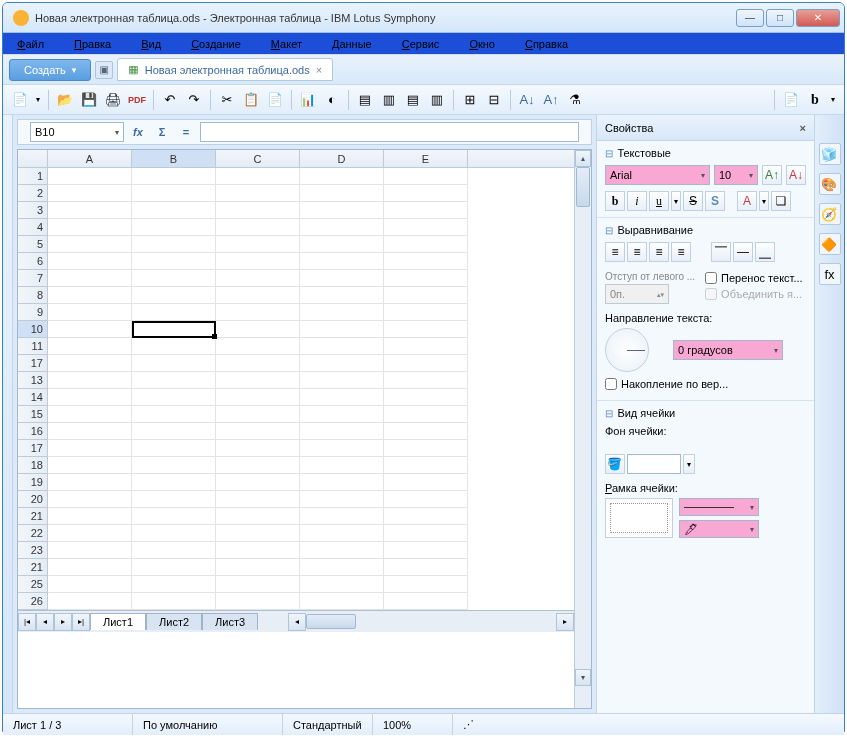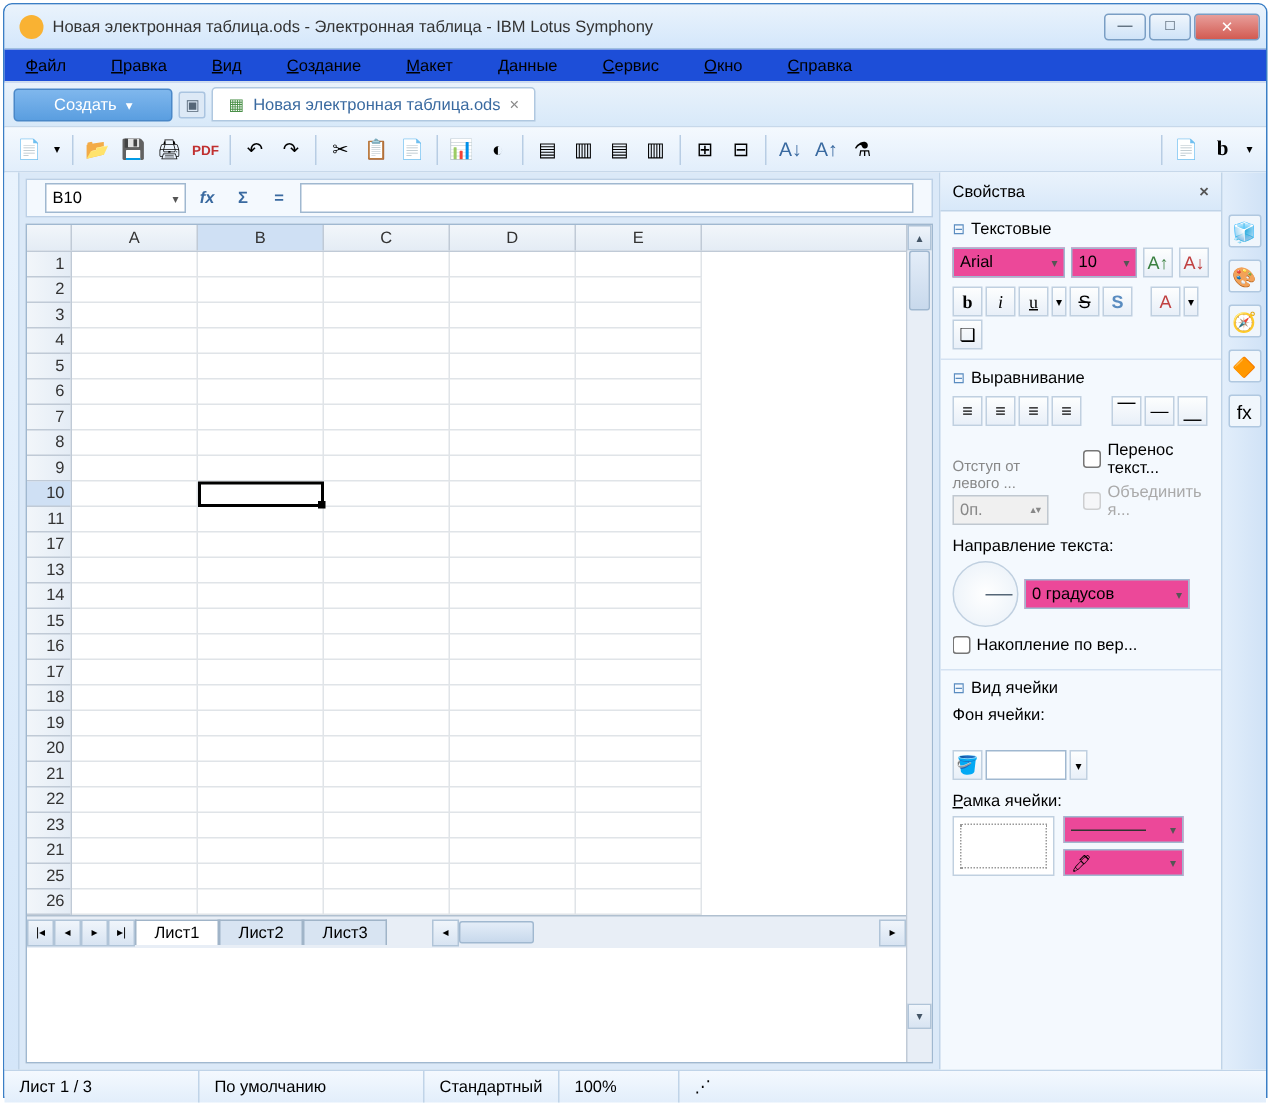--- a/index.html
+++ b/index.html
@@ -13,21 +13,21 @@
 .win-controls { display: flex; gap: 2px; }
 .win-btn { width: 28px; height: 18px; border: 1px solid #7a9ec4; background: linear-gradient(#f0f6fc,#cfe3f8); border-radius: 3px; display: flex; align-items: center; justify-content: center; font-size: 10px; color: #345; cursor: pointer; }
 .win-btn.close { background: linear-gradient(#e89e9a,#d25b52); color: #fff; width: 44px; }
 .win-btn.close::before { content: "✕"; }
 
 .menubar { height: 22px; background: #1d4ed8; border-bottom: 1px solid #d0ddeb; display: flex; align-items: center; padding: 0 8px; gap: 18px; }
 .menu-item { padding: 2px 6px; cursor: pointer; }
 .menu-item u { text-decoration: underline; }
 
 .tabbar { height: 30px; background: linear-gradient(#e9f2fb,#d8e9f9); border-bottom: 1px solid #c7d8ea; display: flex; align-items: center; padding: 0 6px; gap: 4px; }
-.create-btn { background: linear-gradient(#7fb7ed,#5a9ee0); color: #fff; padding: 4px 26px; border-radius: 3px; border: 1px solid #4a88c8; display: flex; align-items: center; gap: 6px; cursor: pointer; }
+.create-btn { background: linear-gradient(#7fb7ed,#5a9ee0); color: #fff; padding: 4px 14px; border-radius: 3px; border: 1px solid #4a88c8; display: flex; align-items: center; gap: 6px; cursor: pointer; }
 .create-btn::after { content: "▾"; font-size: 9px; }
 .tab-icon { width: 18px; height: 18px; background: #dde9f6; border: 1px solid #aac4e0; border-radius: 2px; cursor: pointer; display: flex; align-items: center; justify-content: center; font-size: 10px; color: #567; }
 .doc-tab { background: #fff; border: 1px solid #b0c8e0; border-radius: 3px 3px 0 0; padding: 4px 10px; display: flex; align-items: center; gap: 6px; color: #3a6aa0; cursor: pointer; }
 .doc-tab-close { color: #888; cursor: pointer; font-size: 11px; }
 
 .toolbar { height: 30px; background: linear-gradient(#f4f9fe,#e2eefb); border-bottom: 1px solid #c7d8ea; display: flex; align-items: center; padding: 0 6px; gap: 2px; }
 .tb-sep { width: 1px; height: 20px; background: #b8cde4; margin: 0 3px; }
 .tb-btn { width: 22px; height: 22px; border-radius: 2px; display: flex; align-items: center; justify-content: center; cursor: pointer; font-size: 13px; }
 
 .content { display: flex; height: 598px; background: #dbe9f8; }
@@ -60,29 +60,29 @@
 .scroll-btn { height: 17px; background: linear-gradient(#f0f5fb,#d8e4f2); border: 1px solid #b0c4d8; display: flex; align-items: center; justify-content: center; font-size: 8px; color: #456; cursor: pointer; }
 .scroll-track { flex: 1; background: #e8eef6; position: relative; }
 .scroll-thumb { position: absolute; left: 1px; right: 1px; background: linear-gradient(#e4edf8,#c8d9ec); border: 1px solid #a0b8d0; border-radius: 2px; }
 
 .sheet-tabs { height: 22px; display: flex; align-items: center; background: #e8eef6; border-top: 1px solid #b0c0d0; }
 .nav-btn { width: 18px; height: 18px; background: linear-gradient(#f0f5fb,#d8e4f2); border: 1px solid #b0c4d8; display: flex; align-items: center; justify-content: center; font-size: 8px; cursor: pointer; }
 .sheet-tab { padding: 2px 12px; background: #fff; border: 1px solid #a0b4c8; border-bottom: none; cursor: pointer; }
 .sheet-tab.inactive { background: #d8e4f2; }
 .hscroll-area { flex: 1; display: flex; margin-left: 30px; }
 
-.side-panel { width: 218px; background: #f4f9fe; border-left: 1px solid #c0d4e8; display: flex; justify-content: center; }
+.side-panel { width: 248px; background: #f4f9fe; border-left: 1px solid #c0d4e8; display: flex; justify-content: center; }
 .panel-body { flex: 1; display: flex; flex-direction: column; }
 .panel-header { height: 26px; background: linear-gradient(#eaf3fc,#d8e8f9); border-bottom: 1px solid #c0d4e8; display: flex; align-items: center; padding: 0 8px; justify-content: space-between; }
 .panel-close { cursor: pointer; font-weight: bold; color: #555; }
 .panel-section { border-bottom: 1px solid #d4e2f2; padding: 6px 8px; }
 .section-title { display: flex; align-items: center; gap: 4px; margin-bottom: 6px; }
 .section-title::before { content: "⊟"; color: #5a8cc0; font-size: 10px; }
 .font-row { display: flex; gap: 4px; align-items: center; margin-bottom: 6px; }
-.combo { border: 1px solid #a0b8d0; background: #ec4899; height: 20px; padding: 0 4px; display: flex; align-items: center; justify-content: space-between; }
+.combo { border: 1px solid #a0b8d0; background: #f9a8d4; height: 20px; padding: 0 4px; display: flex; align-items: center; justify-content: space-between; }
 .combo::after { content: "▾"; font-size: 8px; color: #555; margin-left: 4px; }
 .style-btns { display: flex; gap: 2px; flex-wrap: wrap; }
 .style-btn { width: 20px; height: 20px; border: 1px solid #c0d0e0; background: linear-gradient(#fdfefe,#e8eff8); display: flex; align-items: center; justify-content: center; cursor: pointer; font-size: 12px; }
 .align-btns { display: flex; gap: 2px; margin-bottom: 6px; }
 .field-label { color: #888; font-size: 10px; margin-bottom: 2px; }
 .spinner { border: 1px solid #c0c8d0; background: #f0f0f0; height: 20px; width: 64px; display: flex; align-items: center; padding: 0 4px; color: #888; justify-content: space-between; }
 .spinner::after { content: "▴▾"; font-size: 7px; line-height: 7px; }
 .checkbox-row { display: flex; align-items: center; gap: 4px; margin: 4px 0; font-size: 10px; }
 .checkbox-row input { width: 12px; height: 12px; }
 .angle-dial { width: 44px; height: 44px; border: 1px solid #c0d0e0; border-radius: 50%; background: radial-gradient(#fff,#e8f0f8); position: relative; }
@@ -502,21 +502,21 @@
                 <span>Перенос текст...</span>
               </div>
               <div class="checkbox-row" style="color:#aaa">
                 <input type="checkbox" disabled="" style="">
                 <span>Объединить я...</span>
               </div>
             </div>
           </div>
           <div style="margin-top:8px">
             <div style="margin-bottom:4px">Направление текста:</div>
-            <div style="display:flex;gap:4px;align-items:center">
+            <div style="display:flex;gap:24px;align-items:center">
               <div class="angle-dial"></div>
               <div class="combo" style="width:110px">
                 <span>0 градусов</span>
               </div>
             </div>
             <div class="checkbox-row" style="margin-top:6px">
               <input type="checkbox" style="">
               <span>Накопление по вер...</span>
             </div>
           </div>

